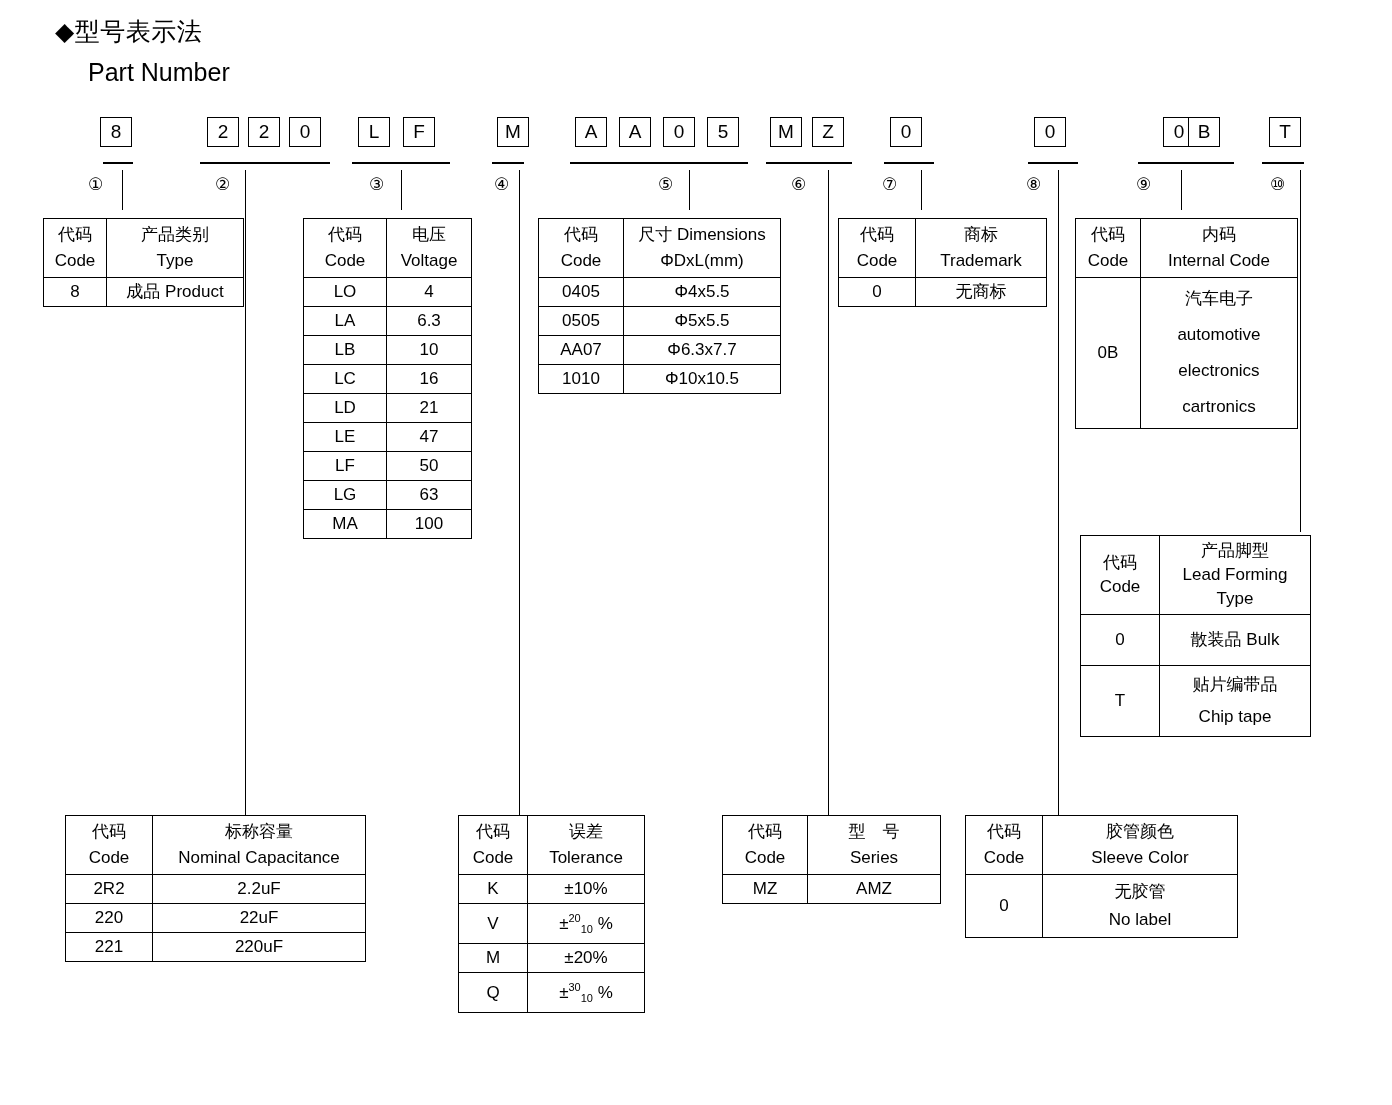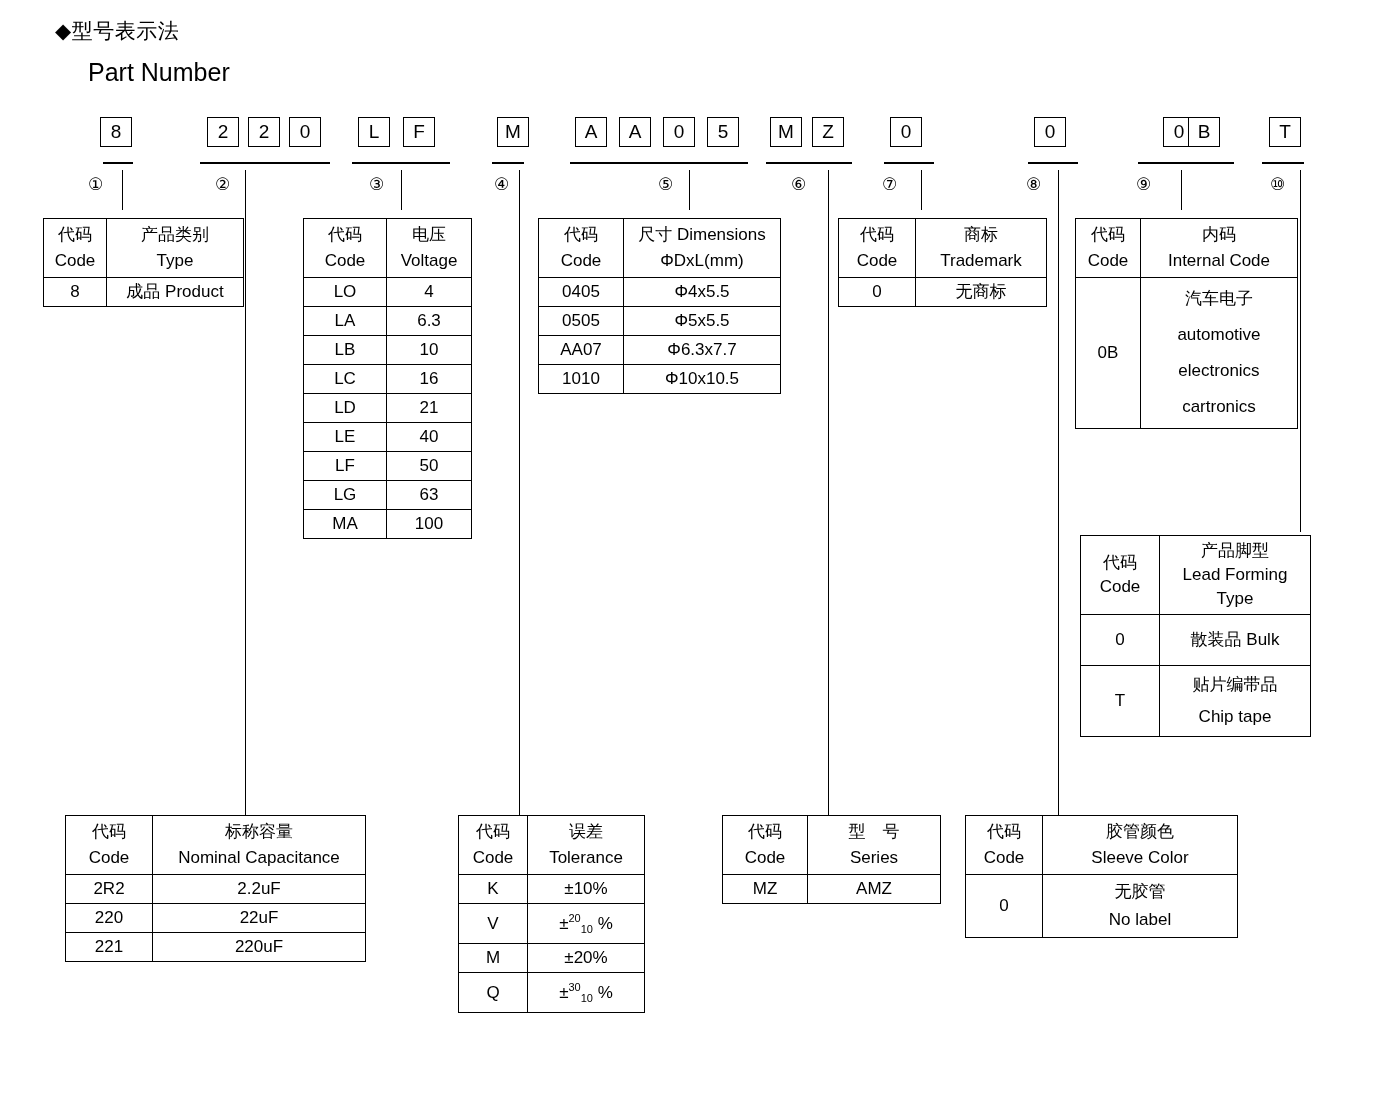--- a/index.html
+++ b/index.html
@@ -13,21 +13,21 @@
     width:1392px;
     height:1105px;
     background:#fff;
     overflow:hidden;
   }
   .abs{position:absolute;}
 
   
   .hd-cn{
     position:absolute;left:55px;top:16px;
-    font-size:21px;line-height:30px;letter-spacing:0.5px;
+    font-size:25px;line-height:30px;letter-spacing:0.5px;
     white-space:nowrap;
   }
   .hd-en{
     position:absolute;left:88px;top:57px;
     font-size:25px;line-height:30px;
     white-space:nowrap;
   }
 
   
   .cbox{
@@ -201,21 +201,21 @@
     <tr>
           <td>LC</td>
           <td>16</td>
         </tr>
     <tr>
           <td>LD</td>
           <td>21</td>
         </tr>
     <tr>
           <td>LE</td>
-          <td>40</td>
+          <td>47</td>
         </tr>
     <tr>
           <td>LF</td>
           <td>50</td>
         </tr>
     <tr>
           <td>LG</td>
           <td>63</td>
         </tr>
     <tr>

